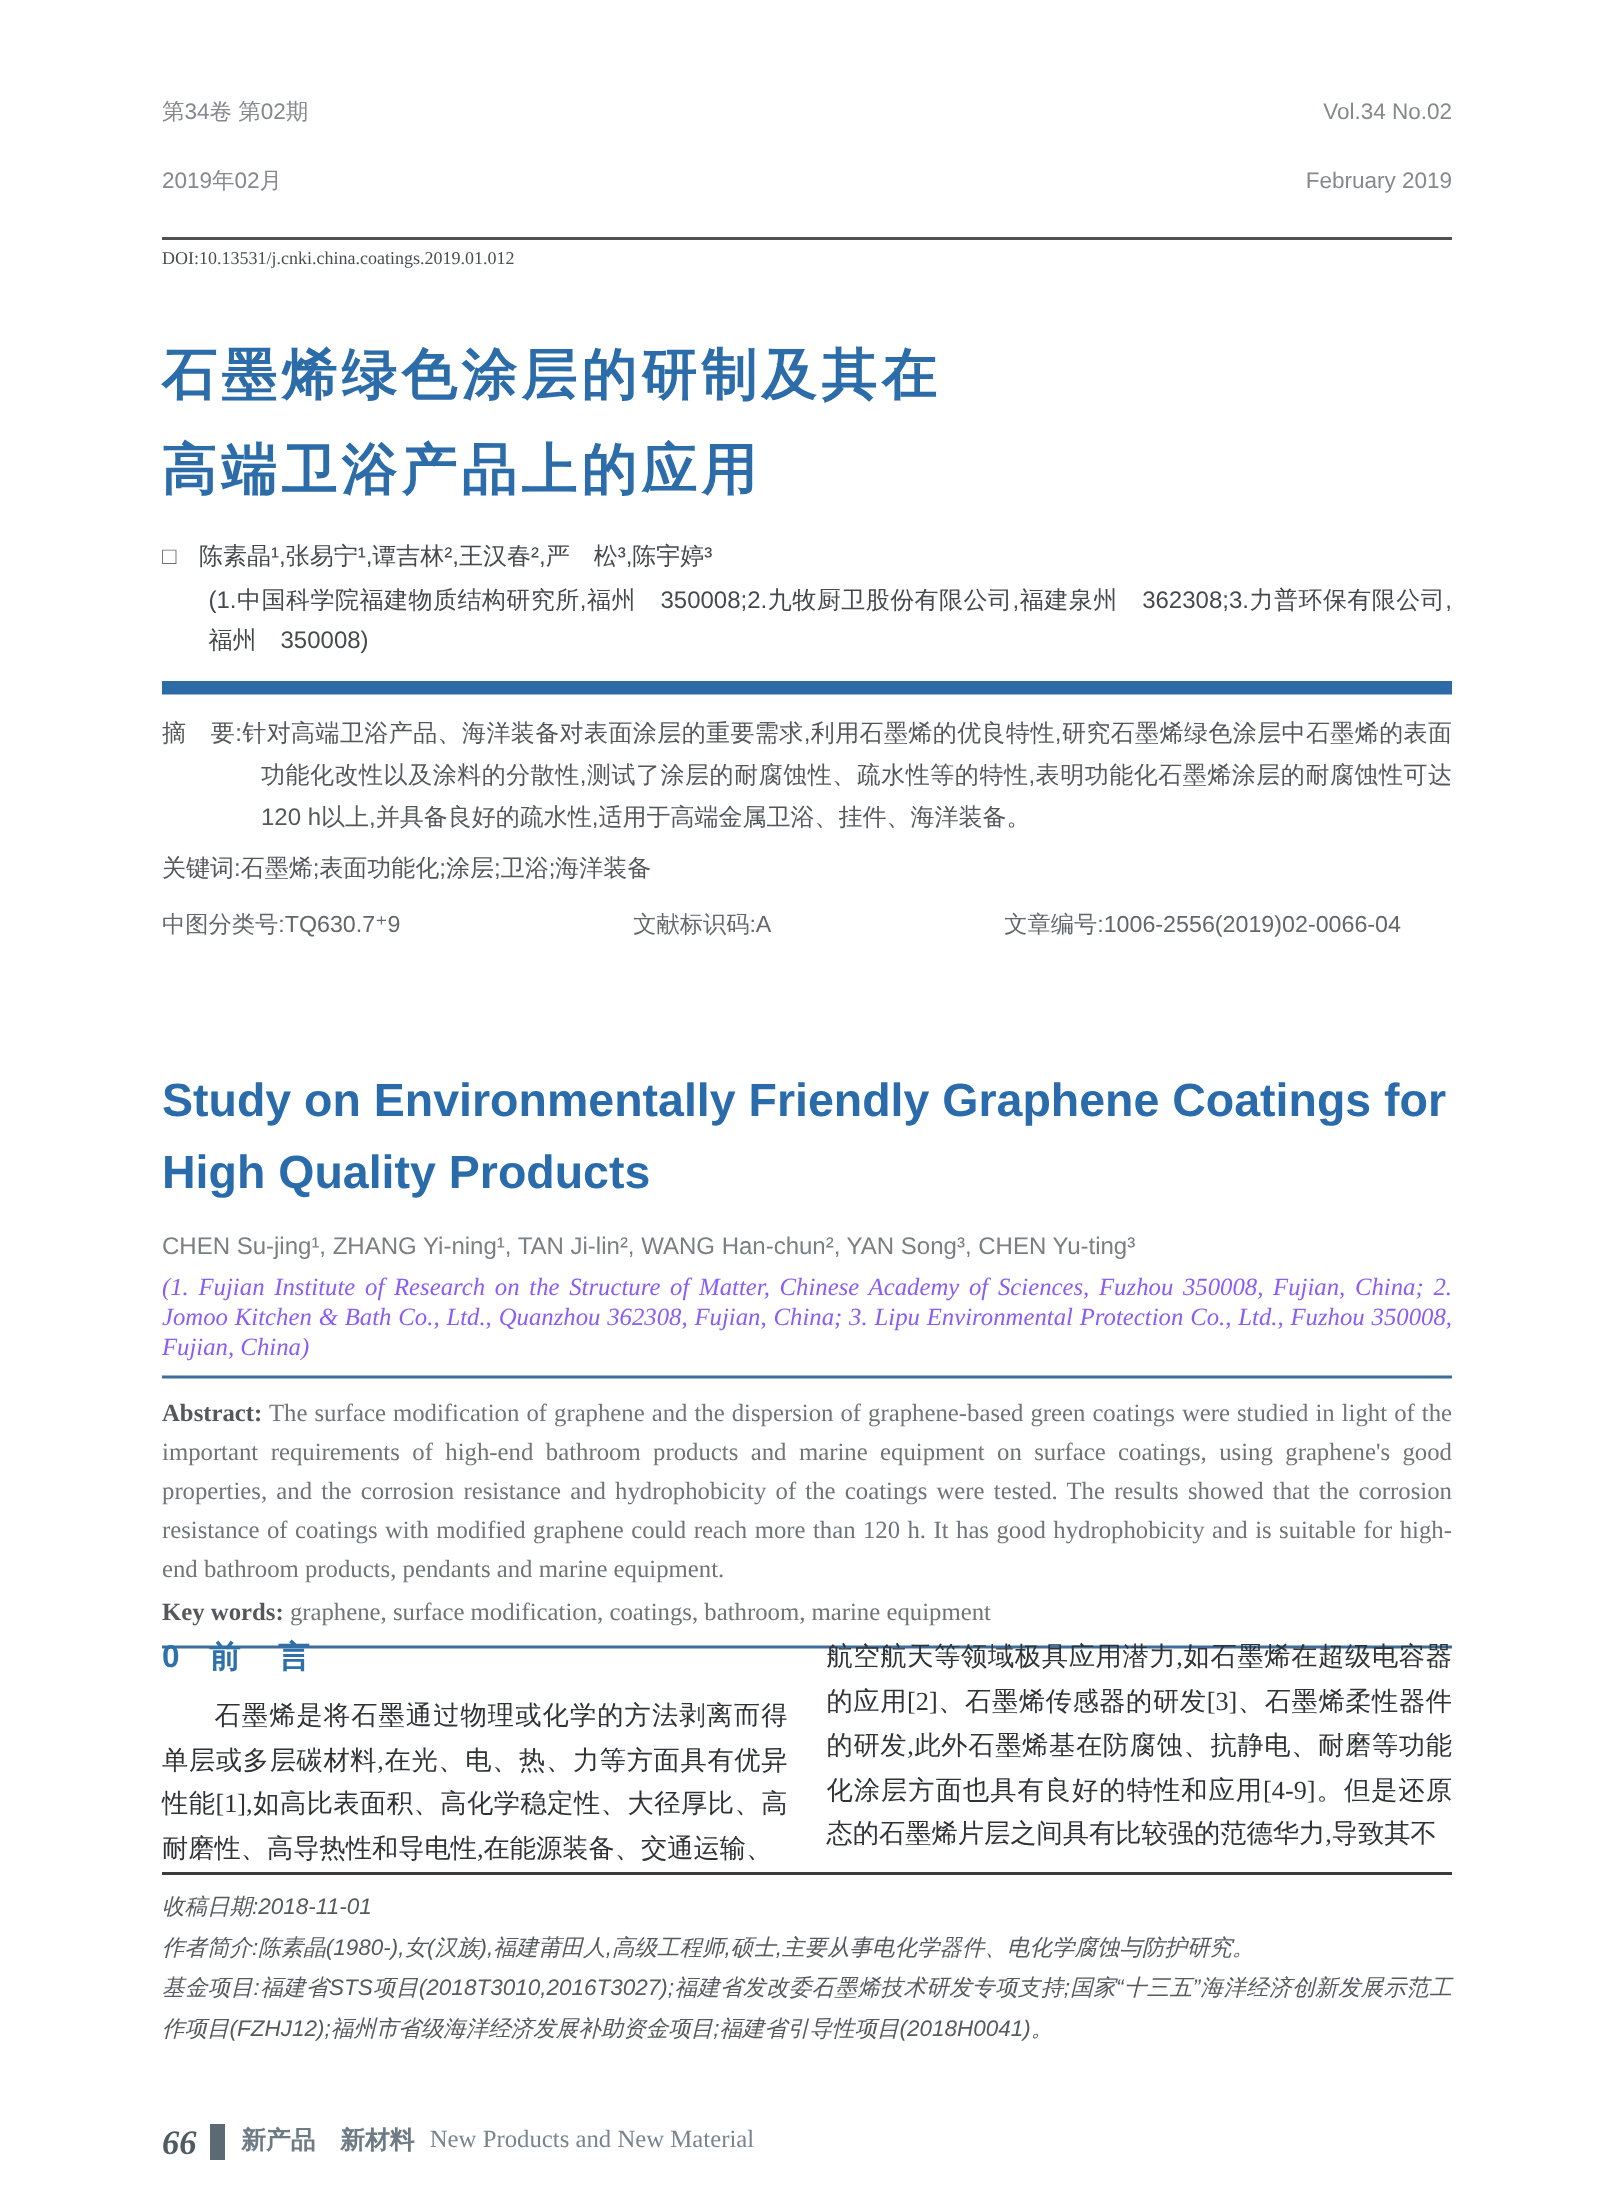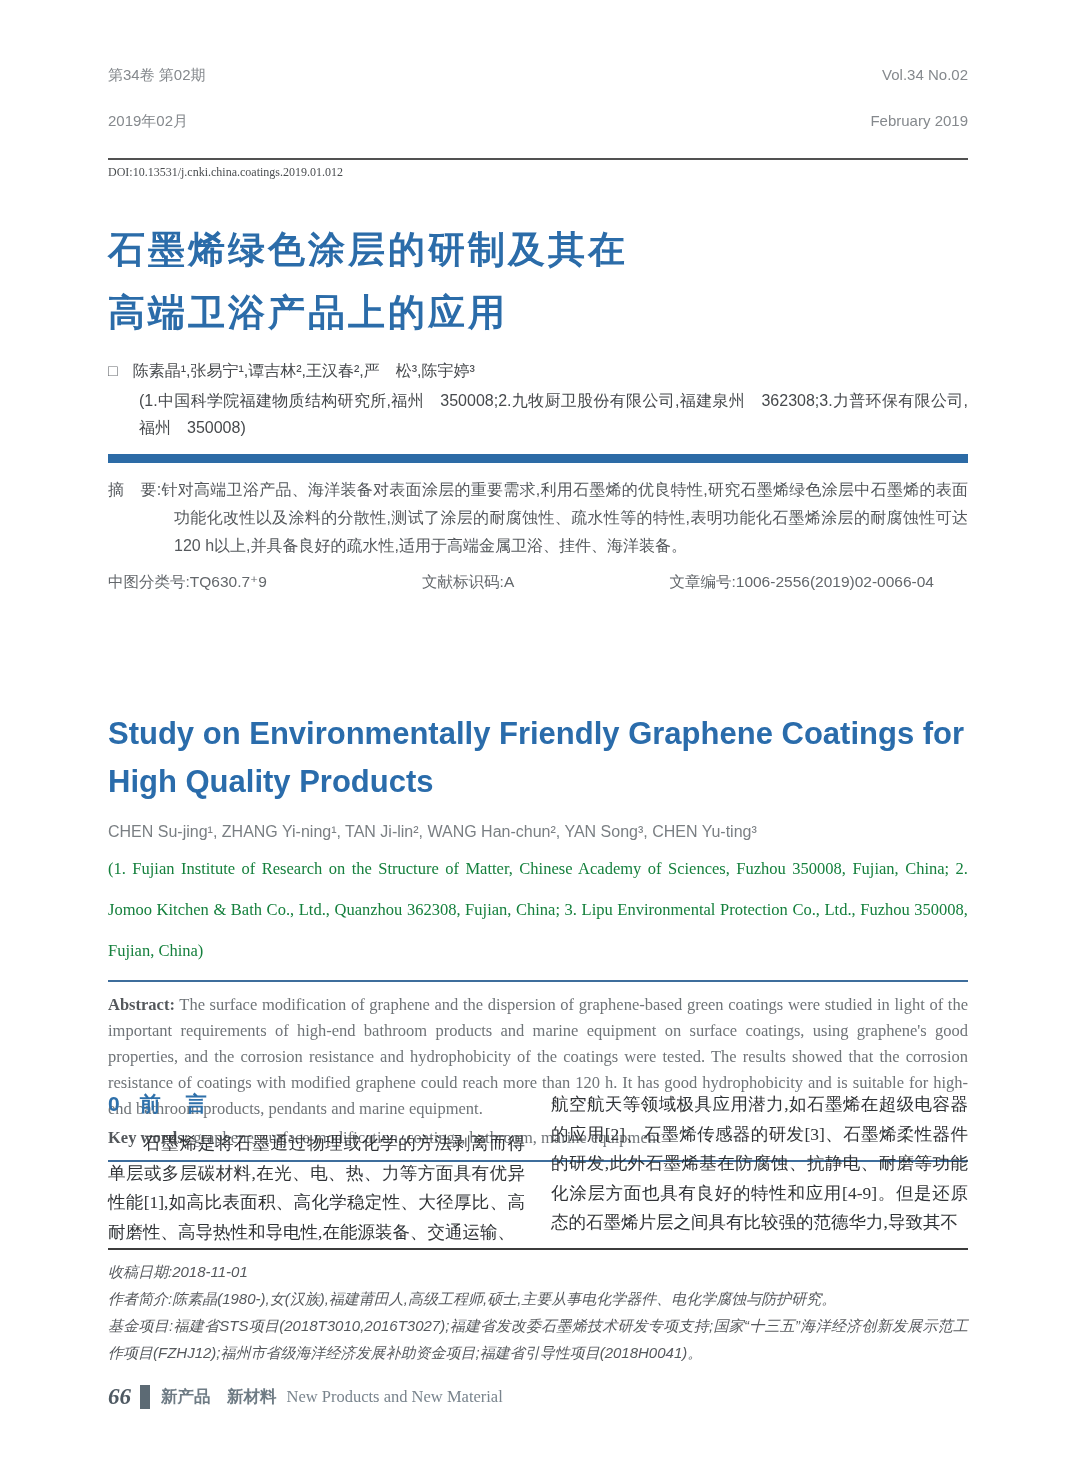--- a/index.html
+++ b/index.html
@@ -24,41 +24,41 @@
   .affil-cn{margin-top:5px;padding-left:31px;font-size:16px;line-height:27px;color:#46494c;text-align:justify;}
   .blue-bar{height:9px;background:#2c6ba6;margin-top:13px;}
   .abs-cn{margin-top:13px;font-size:16px;line-height:28px;color:#54585c;text-align:justify;}
   .hang{padding-left:66px;text-indent:-66px;margin:0;}
   .kw-cn{margin:6px 0 0 0;}
   .class-row{display:flex;justify-content:space-between;padding-right:34px;margin-top:12px;font-size:15.5px;color:#63676b;align-items:flex-end;}
 
   
   .en-title{color:#2a6cab;font-size:31px;font-weight:bold;line-height:48px;}
   .en-authors{margin-top:17px;font-size:16px;color:#7a7f83;}
-  .en-affil{margin-top:7px;font-family:"Liberation Serif","DejaVu Serif",serif;font-size:16.5px;line-height:41px;color:#15803d;text-align:justify;}
+  .en-affil{margin-top:7px;font-family:"Liberation Serif","DejaVu Serif",serif;font-style:italic;font-size:16.5px;line-height:20px;color:#8b5cf6;text-align:justify;}
   .thin-line{border-bottom:2px solid #3e6d9c;margin-top:9px;}
   .en-abs{margin:10px 0 0 0;font-family:"Liberation Serif","DejaVu Serif",serif;font-size:16.5px;line-height:26px;color:#6f7478;text-align:justify;}
   .en-abs .b{font-weight:bold;color:#54585c;}
   .kw-en{margin-top:3px;}
 
   
   .columns{display:flex;gap:26px;}
   .col{width:417px;}
   .sec-head{color:#2e70aa;font-weight:bold;font-size:21px;margin:0 0 11px 0;letter-spacing:2px;}
   .sec-num{margin-right:20px;letter-spacing:0;}
   .body-cn{font-family:"Liberation Serif","DejaVu Serif",serif;font-size:17.5px;line-height:29.5px;color:#303336;text-align:justify;margin:0;}
   .indent{text-indent:2em;}
 
   
   .foot-rule{border-bottom:2px solid #3c3c3c;}
   .footnotes{margin-top:8px;font-size:15px;line-height:27px;color:#56595d;text-align:justify;font-style:italic;}
   .footnotes p{margin:0;}
 
   
-  .page-footer{position:absolute;left:108px;top:1384px;display:flex;align-items:center;}
+  .page-footer{position:absolute;left:108px;top:1416px;display:flex;}
   .pg{font-family:"Liberation Serif","DejaVu Serif",serif;font-style:italic;font-weight:bold;font-size:23px;color:#4f5a63;}
   .pg-bar{width:10px;height:24px;background:#5c6a74;margin:0 11px 0 9px;}
   .ft-cn{font-weight:bold;font-size:16.5px;color:#6e7b84;margin-right:10px;}
   .ft-en{font-family:"Liberation Serif","DejaVu Serif",serif;font-size:16.5px;color:#79848d;}
 </style>
 </head>
 <body>
 
 <div class="abs-block" style="top:40px;">
   <div class="header-row">
@@ -80,20 +80,21 @@
     <div>石墨烯绿色涂层的研制及其在</div>
     <div>高端卫浴产品上的应用</div>
   </div>
   <div class="authors-cn">
     <span class="marker">□</span><span>陈素晶¹,张易宁¹,谭吉林²,王汉春²,严　松³,陈宇婷³</span>
   </div>
   <div class="affil-cn">(1.中国科学院福建物质结构研究所,福州　350008;2.九牧厨卫股份有限公司,福建泉州　362308;3.力普环保有限公司,福州　350008)</div>
   <div class="blue-bar"></div>
   <div class="abs-cn">
     <p class="hang"><span>摘　要:</span><span>针对高端卫浴产品、海洋装备对表面涂层的重要需求,利用石墨烯的优良特性,研究石墨烯绿色涂层中石墨烯的表面功能化改性以及涂料的分散性,测试了涂层的耐腐蚀性、疏水性等的特性,表明功能化石墨烯涂层的耐腐蚀性可达120 h以上,并具备良好的疏水性,适用于高端金属卫浴、挂件、海洋装备。</span></p>
+    <p class="kw-cn"><span>关键词:</span><span>石墨烯;表面功能化;涂层;卫浴;海洋装备</span></p>
   </div>
   <div class="class-row">
     <span>中图分类号:TQ630.7⁺9</span>
     <span>文献标识码:A</span>
     <span>文章编号:1006-2556(2019)02-0066-04</span>
   </div>
 </div>
 
 <div class="abs-block" style="top:710px;">
   <div class="en-title">

